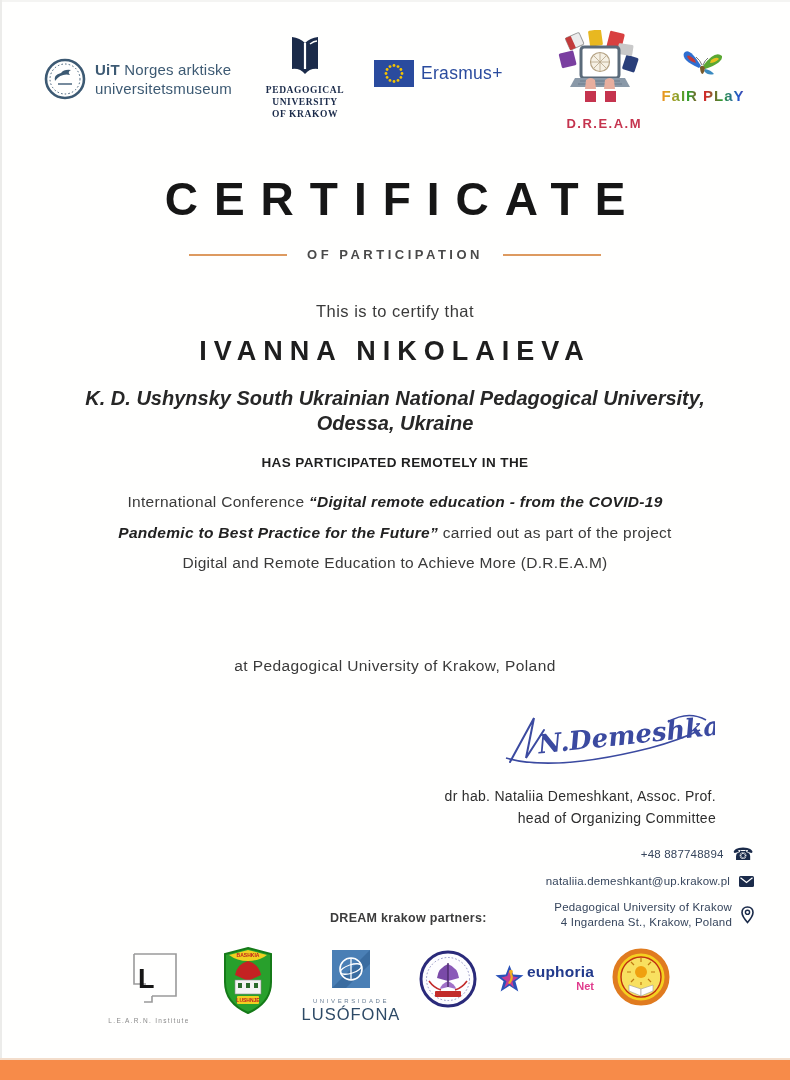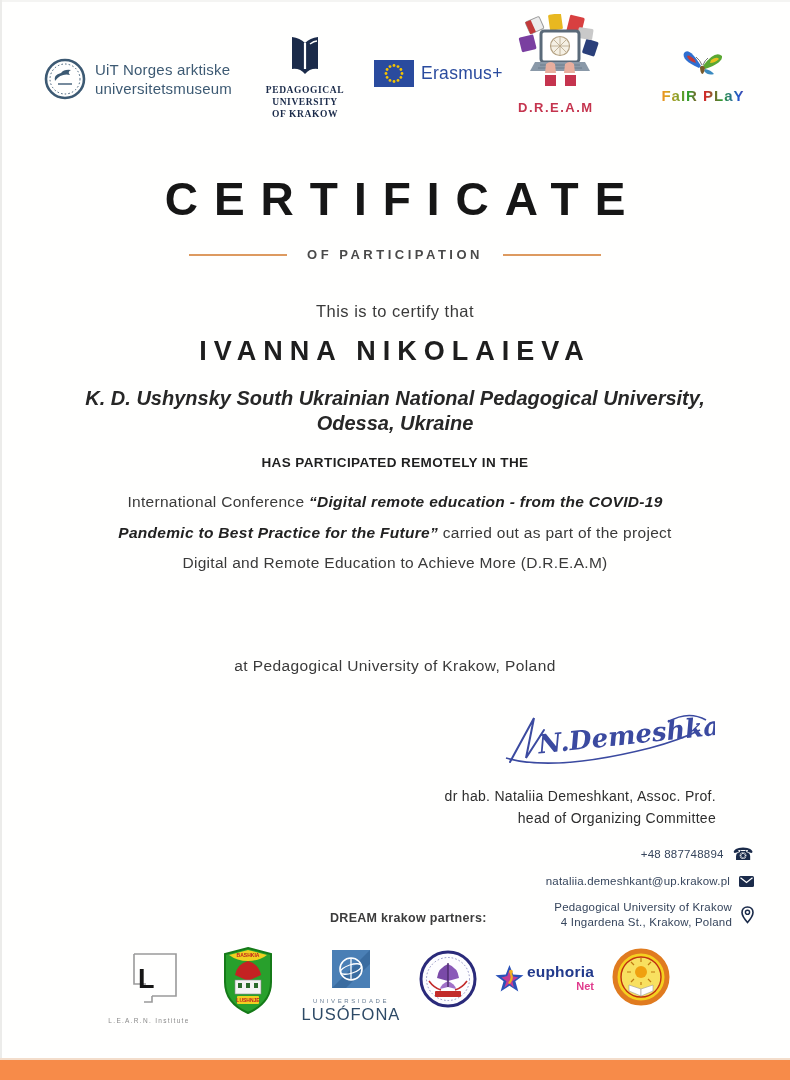--- a/index.html
+++ b/index.html
@@ -7,30 +7,30 @@
   body { font-family:"Liberation Sans", sans-serif; color:#2f2f2f; }
   .page {
     position:relative; width:790px; height:1080px; margin:0 auto;
     background:#fffffe; overflow:hidden;
     box-shadow: inset 2px 0 0 #ececea, inset 0 2px 0 #f4f4f2;
   }
 
   
   .uit { position:absolute; left:44px; top:58px; display:flex; align-items:center; gap:9px; }
   .uit-text { color:#3d5a73; font-size:15px; line-height:19.5px; letter-spacing:0.2px; }
-  .uit-text b { font-weight:400;text-align:center; }
+  .uit-text b { font-weight:700;text-align:center; }
 
   .puk { position:absolute; left:252px; top:36px; width:106px; text-align:center; }
   .puk-lines { margin-top:4px; font-family:"Liberation Serif", serif; font-weight:700;
                font-size:9.5px; line-height:12px; color:#1b2b4a; letter-spacing:0.6px; }
 
   .erasmus { position:absolute; left:374px; top:60px; display:flex; align-items:center; gap:7px; }
   .erasmus-label { color:#2a4b9e; font-size:17.5px; letter-spacing:0.3px; }
 
-  .dream { position:absolute; left:518px; top:14px; width:124px; text-align:left; }
+  .dream { position:absolute; left:518px; top:30px; width:124px; text-align:right; }
   .dream-label { margin-top:2px; color:#c5344e; font-weight:700; font-size:13px; letter-spacing:1.5px; }
 
   .fairplay { position:absolute; left:644px; top:44px; width:118px; text-align:center; }
   .fairplay-label {
     margin-top:3px; font-weight:800; font-size:15px; letter-spacing:1px;
     background:linear-gradient(90deg,#d42a2a 0%,#e8a020 18%,#2f9e2f 38%,#d42a2a 52%,#2f9e2f 66%,#2255cc 80%,#d42a2a 100%);
     -webkit-background-clip:text; background-clip:text; color:transparent;
   }
 
   

